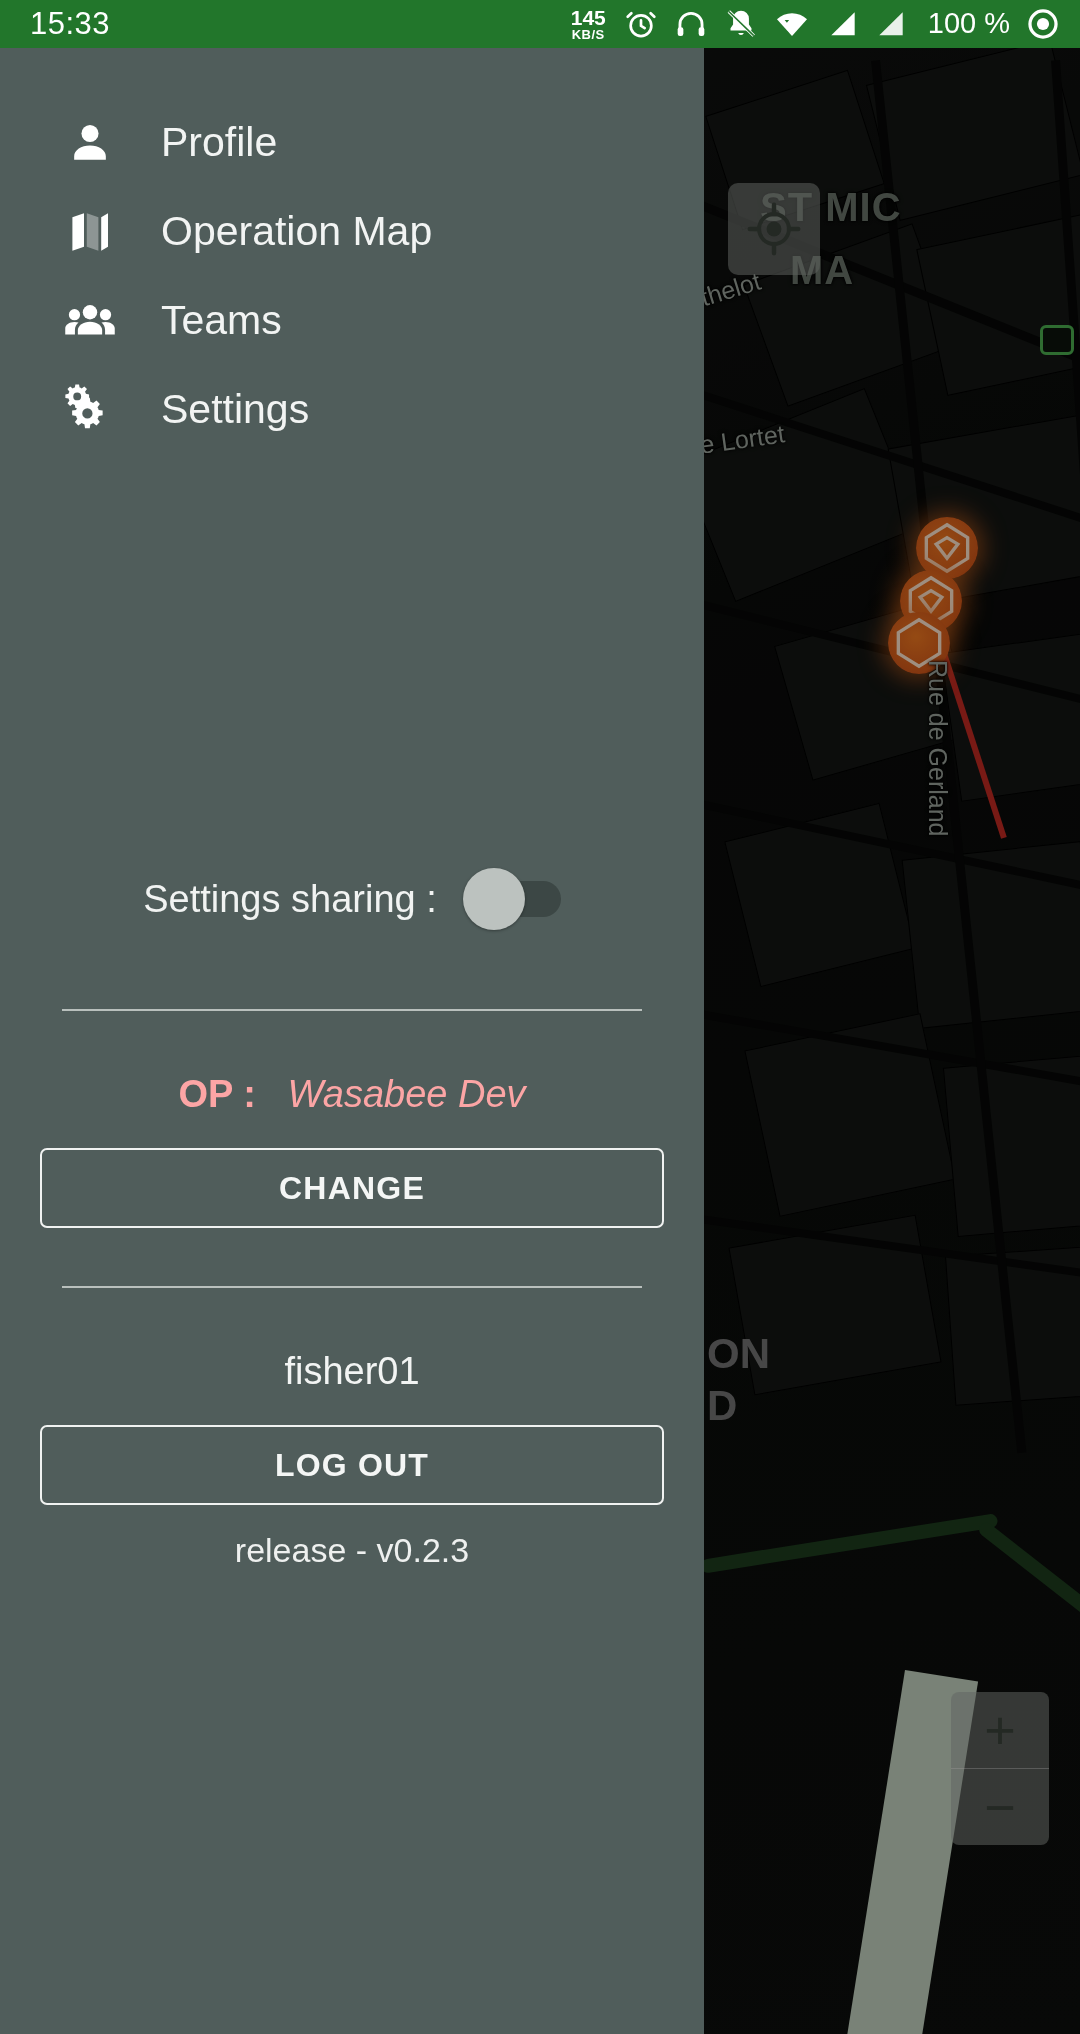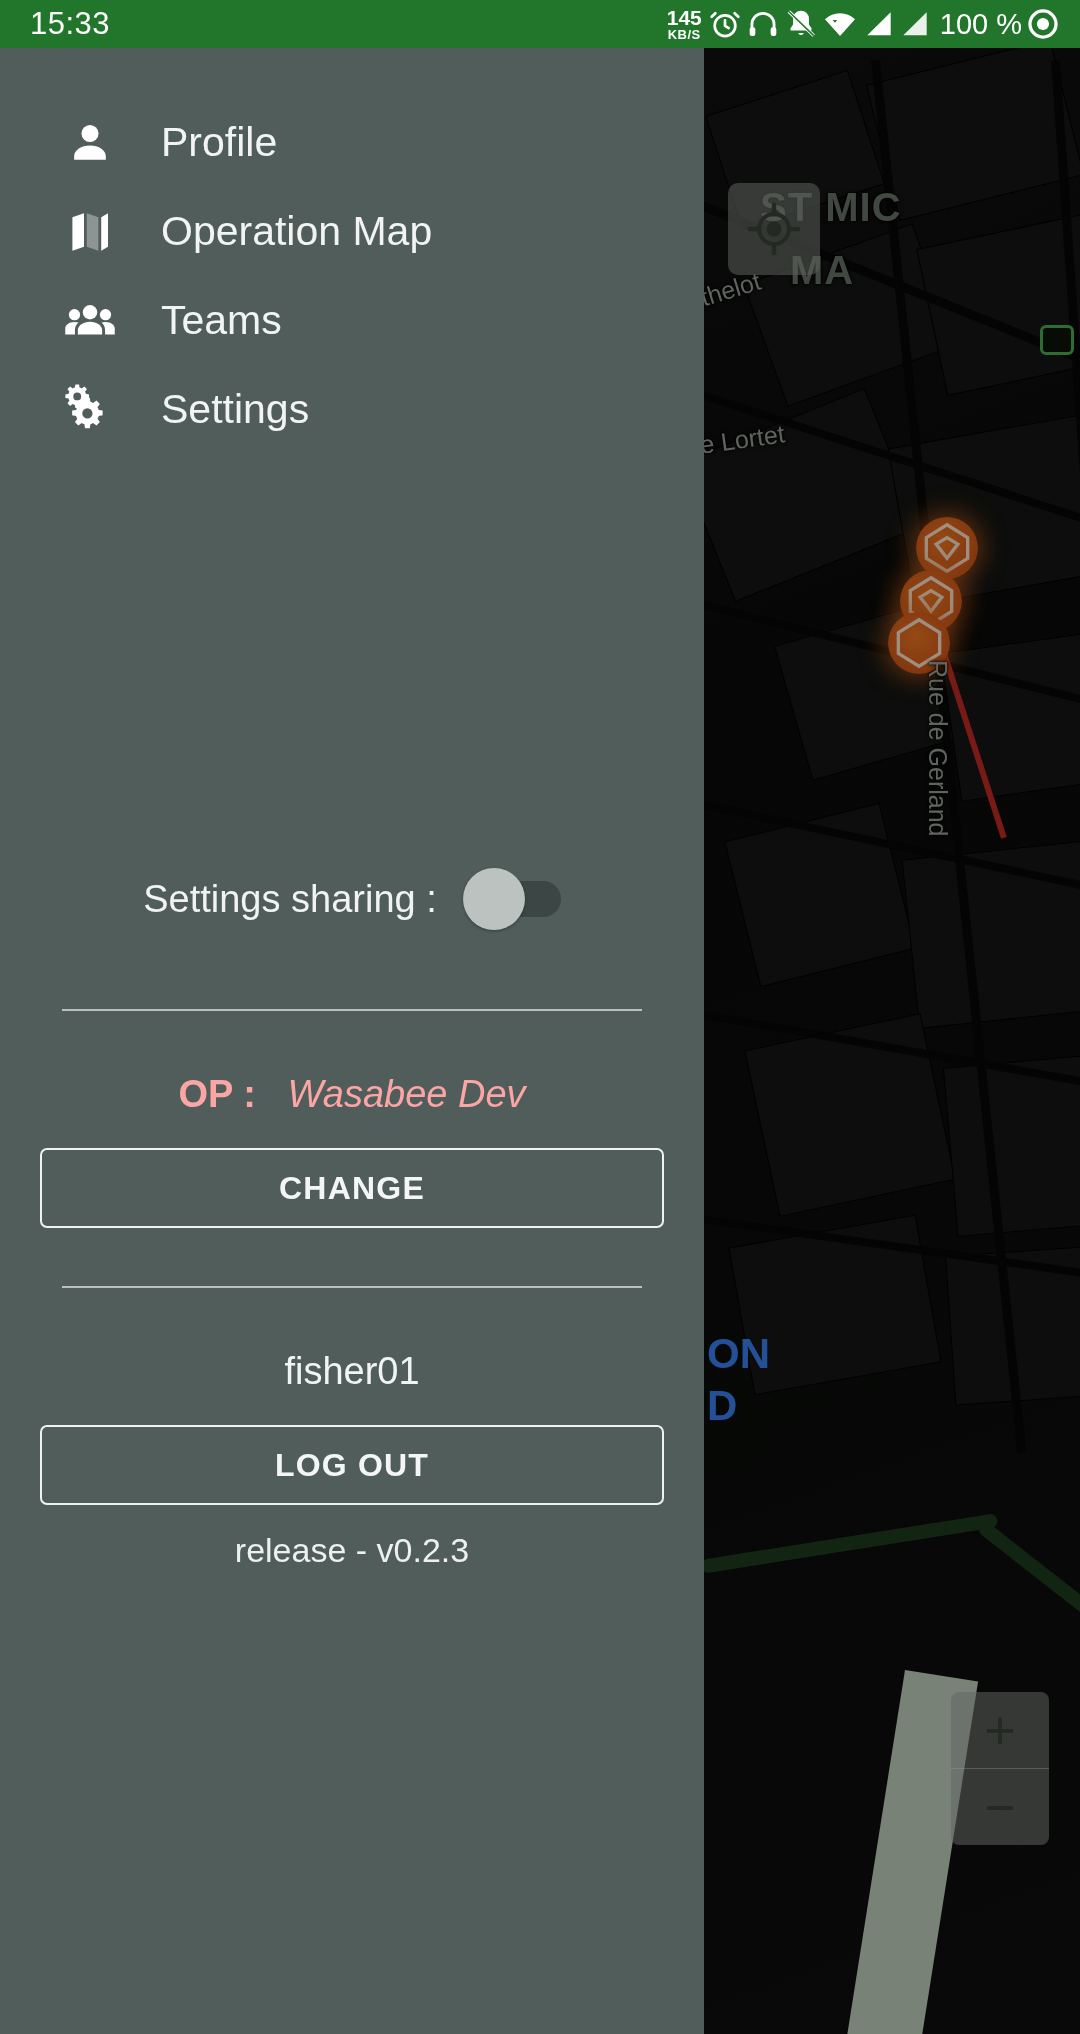--- a/index.html
+++ b/index.html
@@ -58,21 +58,21 @@
     white-space: nowrap;
     text-shadow: 0 0 4px #000, 0 0 2px #000;
   }
   .map-label.big {
     color: #6a736a;
     font-size: 40px;
     font-weight: bold;
     letter-spacing: 1px;
   }
   .map-label.dark {
-    color: #3b82f6;
+    color: #737373;
     font-weight: bold;
     font-size: 42px;
     text-shadow: none;
   }
 
   
   .portal {
     position: absolute;
     width: 62px; height: 62px;
     border-radius: 50% 50% 50% 50%;
@@ -111,21 +111,21 @@
     width: 1080px; height: 48px;
     background: #22762B;
     display: flex; align-items: center;
     padding: 0 20px 0 30px;
     z-index: 40;
     color: #fff;
   }
   #clock { font-size: 31px; letter-spacing: .5px; }
   #status-icons {
     margin-left: auto;
-    display: flex; align-items: flex-end; gap: 4px;
+    display: flex; align-items: flex-start; gap: 16px;
   }
   #net-speed {
     display: flex; flex-direction: column;
     align-items: center; line-height: 1;
     margin-right: 2px;
   }
   #net-speed .n { font-size: 21px; font-weight: bold; }
   #net-speed .u { font-size: 13px; font-weight: bold; letter-spacing: .5px; }
   .sicon { display: flex; align-items: center; }
   #battery-pct { font-size: 29px; margin-left: 6px; }

